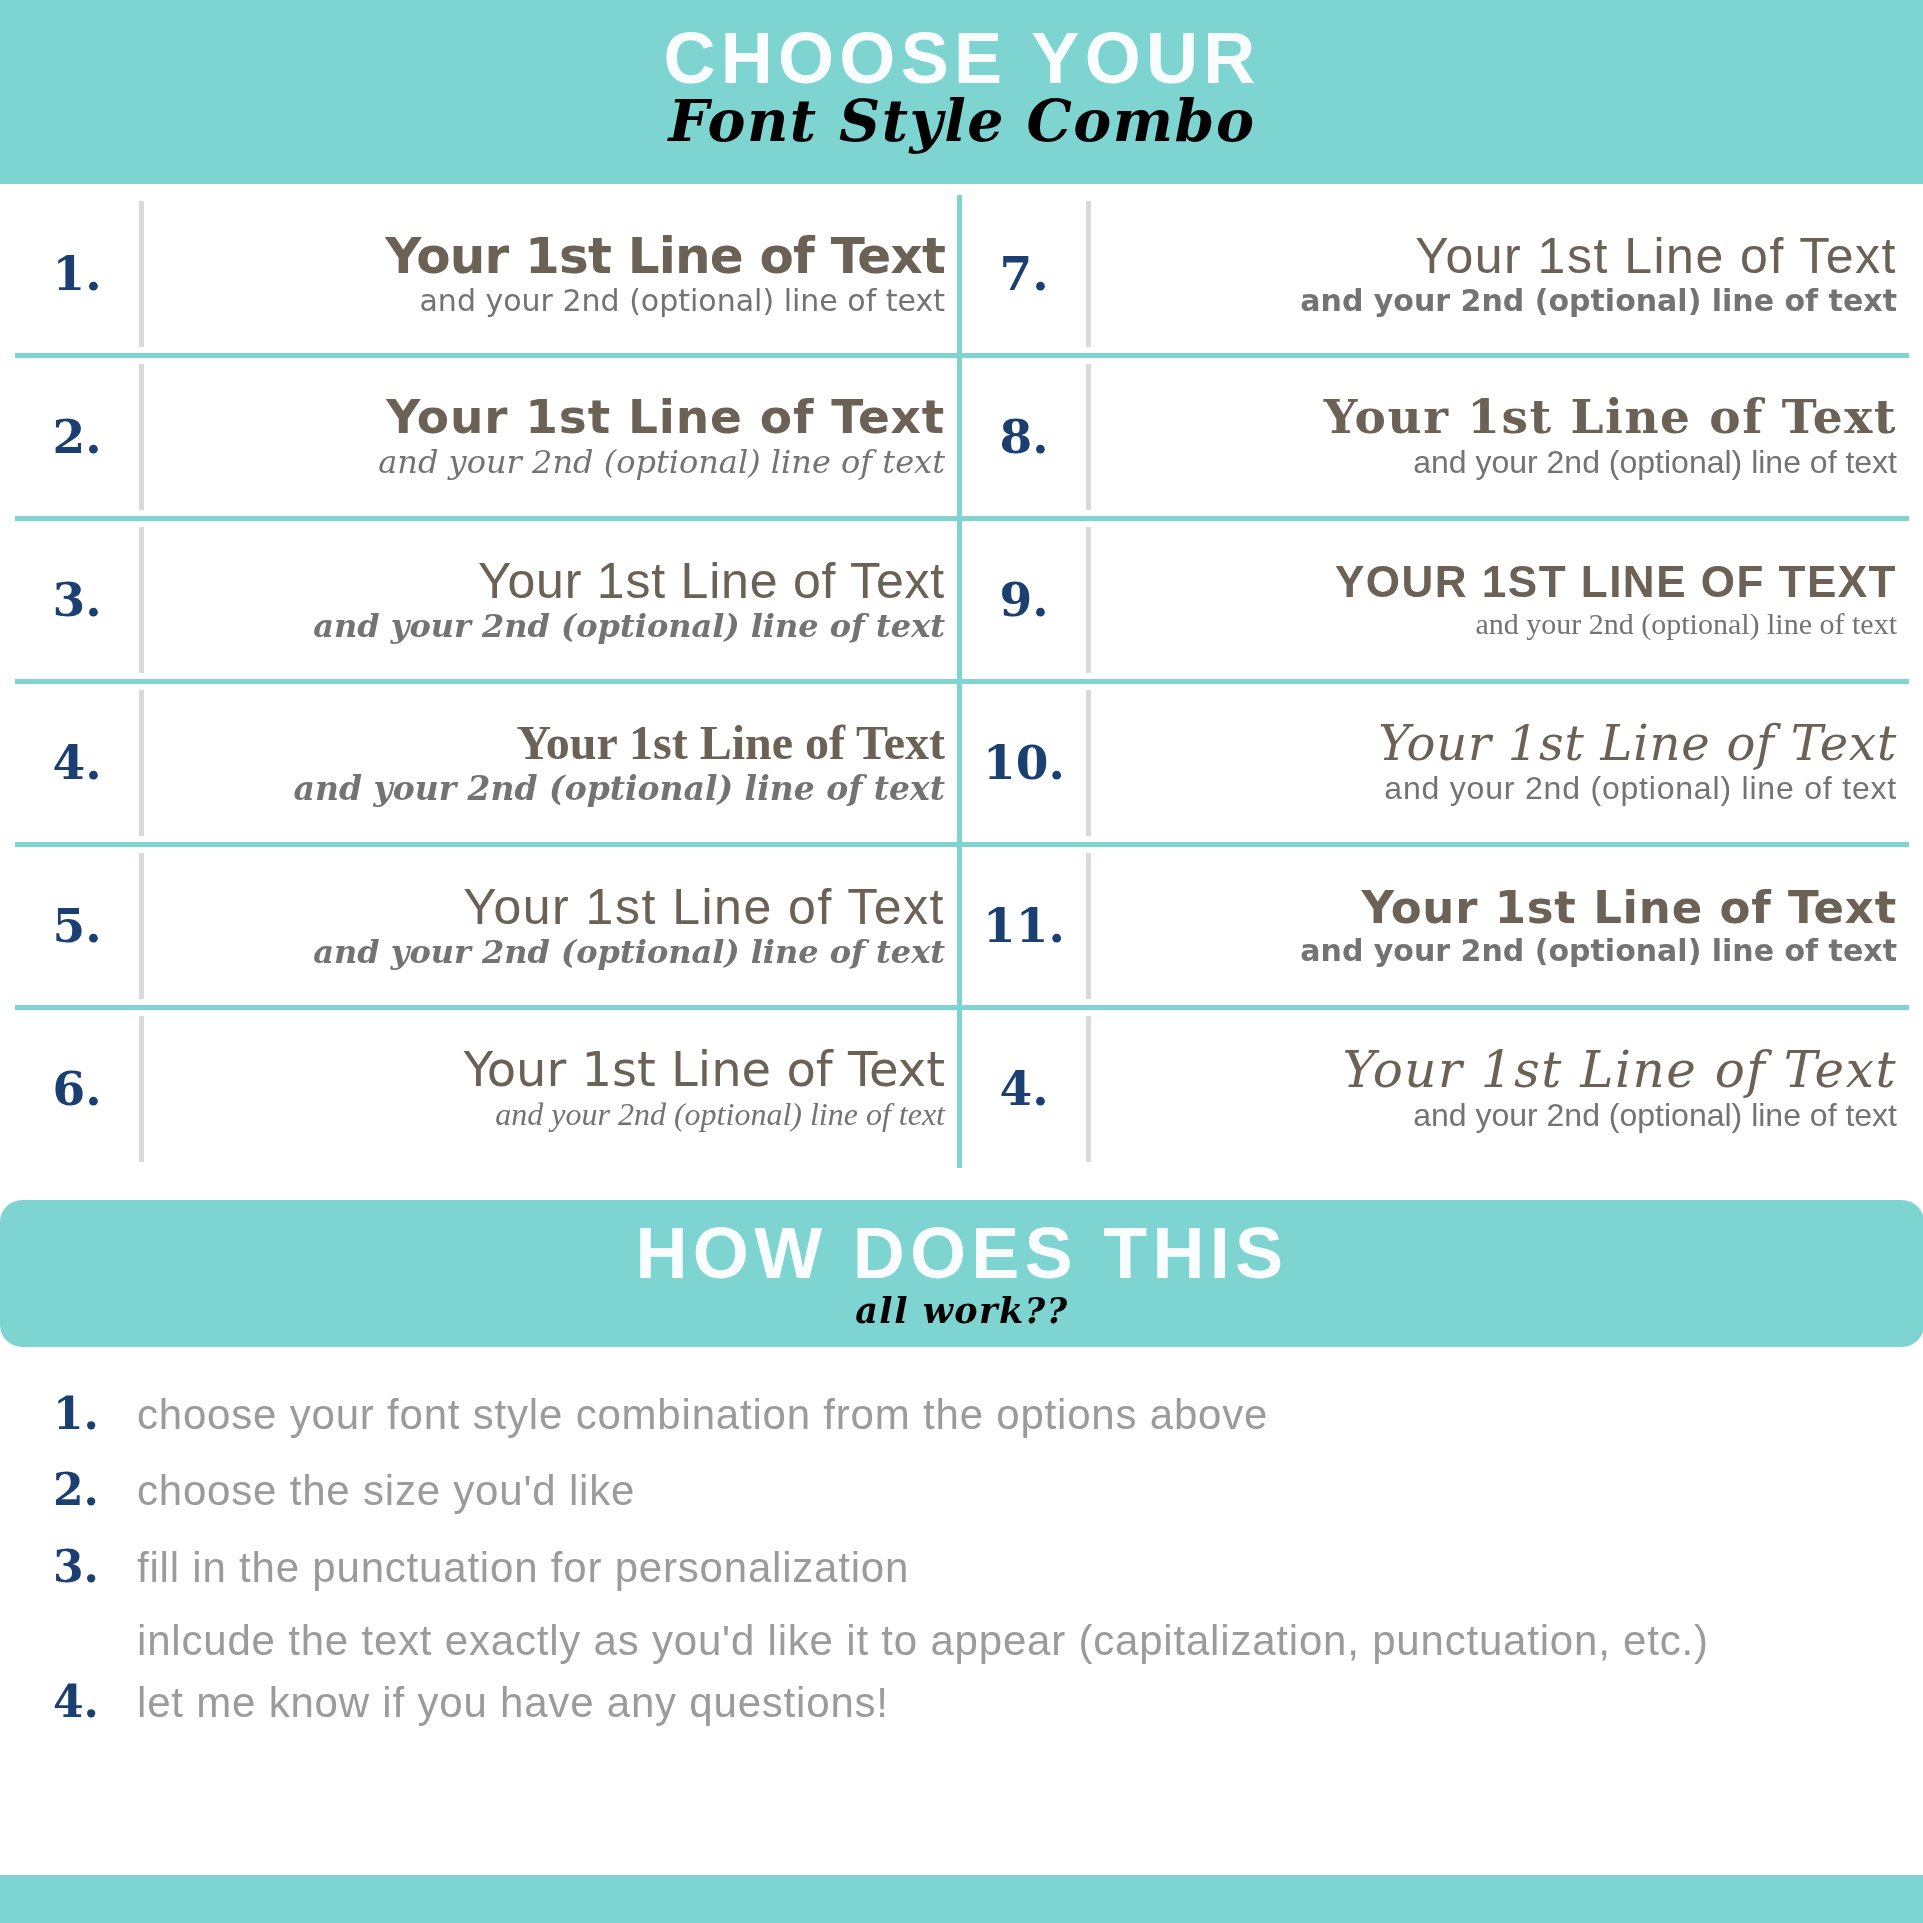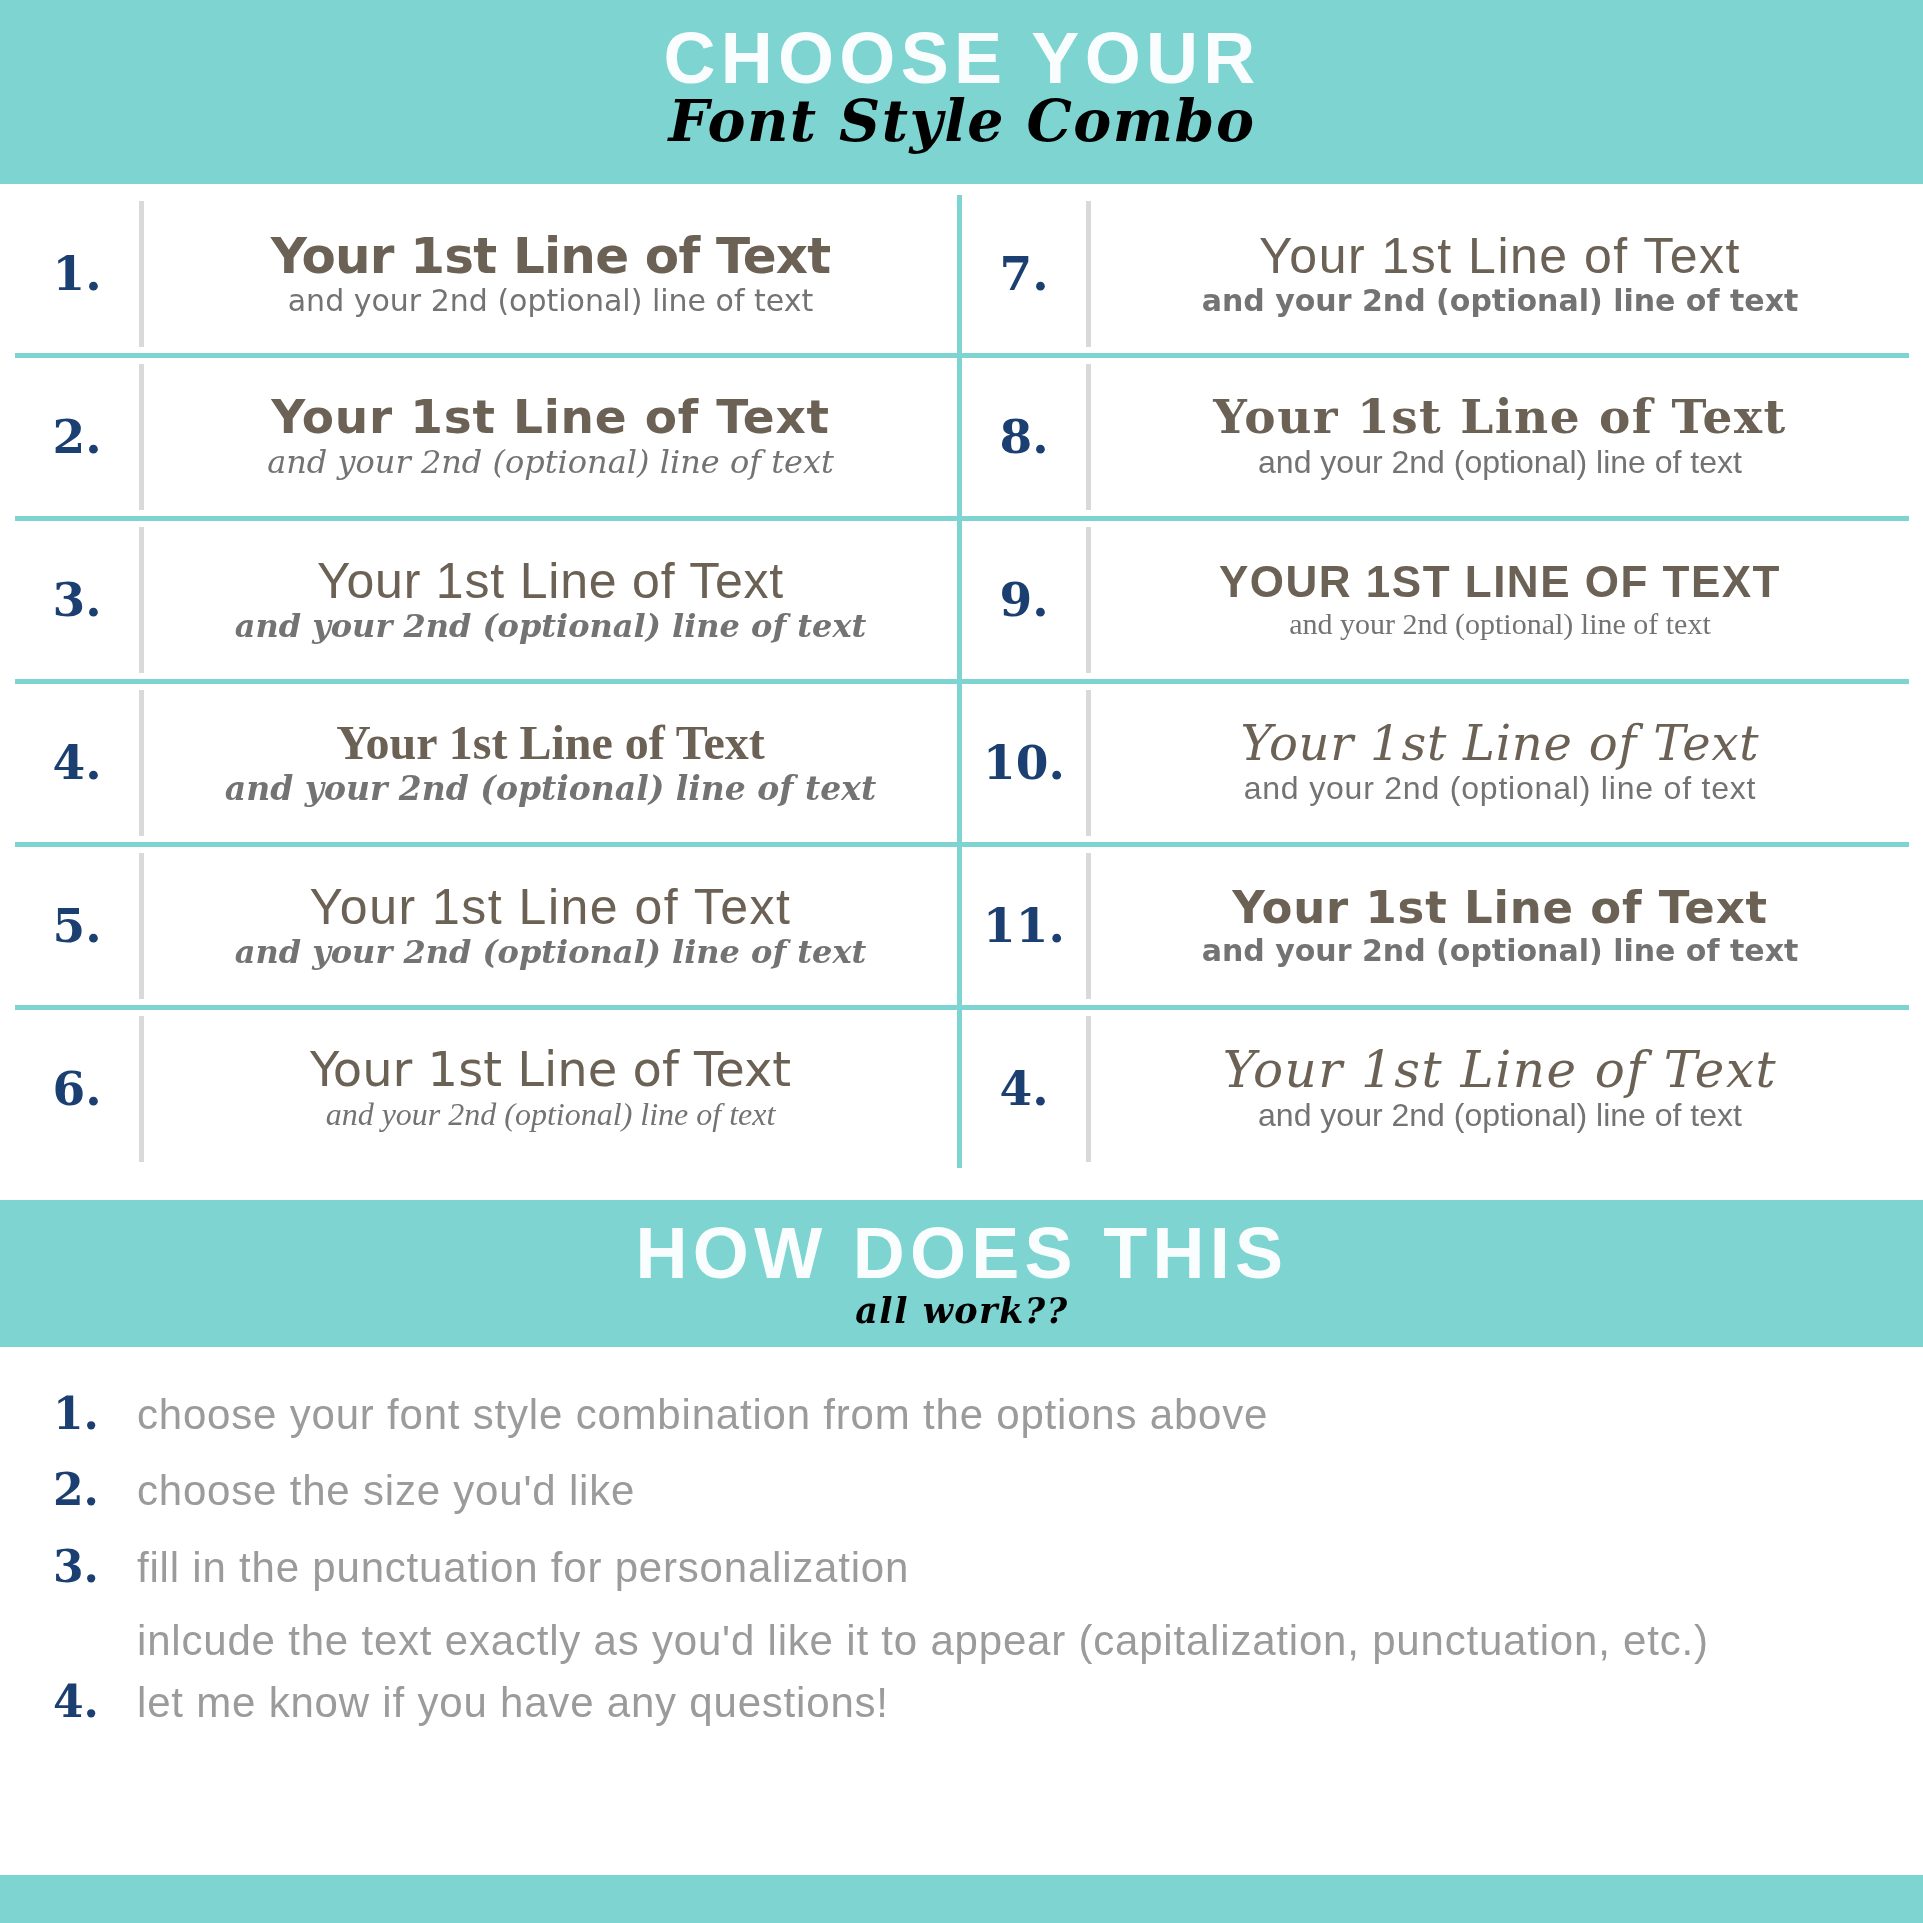--- a/index.html
+++ b/index.html
@@ -19,20 +19,21 @@
     background: #7ed4d1;
     width: 100%;
     position: relative;
   }
   .banner-top {
     height: 184px;
   }
   .banner-mid {
     height: 147px;
     margin-top: 32px;
+    border-radius: 22px;
   }
   .banner-bottom {
     height: 48px;
     position: absolute;
     bottom: 0;
     left: 0;
   }
   .banner-title {
     text-align: center;
     color: #ffffff;
@@ -103,21 +104,21 @@
     font-weight: bold;
     font-size: 47px;
     border-right: 5.3px solid #d9d9d9;
     align-self: stretch;
     display: flex;
     align-items: center;
     justify-content: center;
   }
   .sample-text {
     flex: 1 1 auto;
-    text-align: center;
+    text-align: right;
     padding: 0 12px;
     overflow: hidden;
   }
   .line1 {
     color: #6b6154;
     line-height: 1.08;
     white-space: nowrap;
   }
   .line2 {
     color: #737373;

